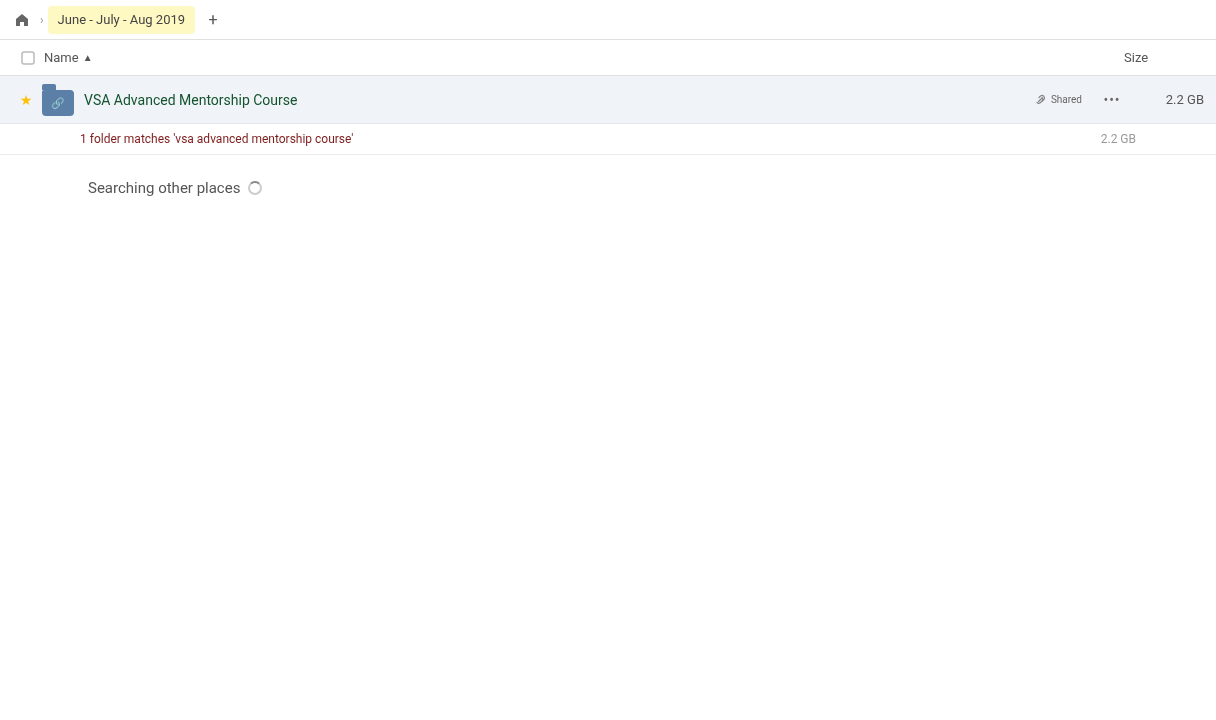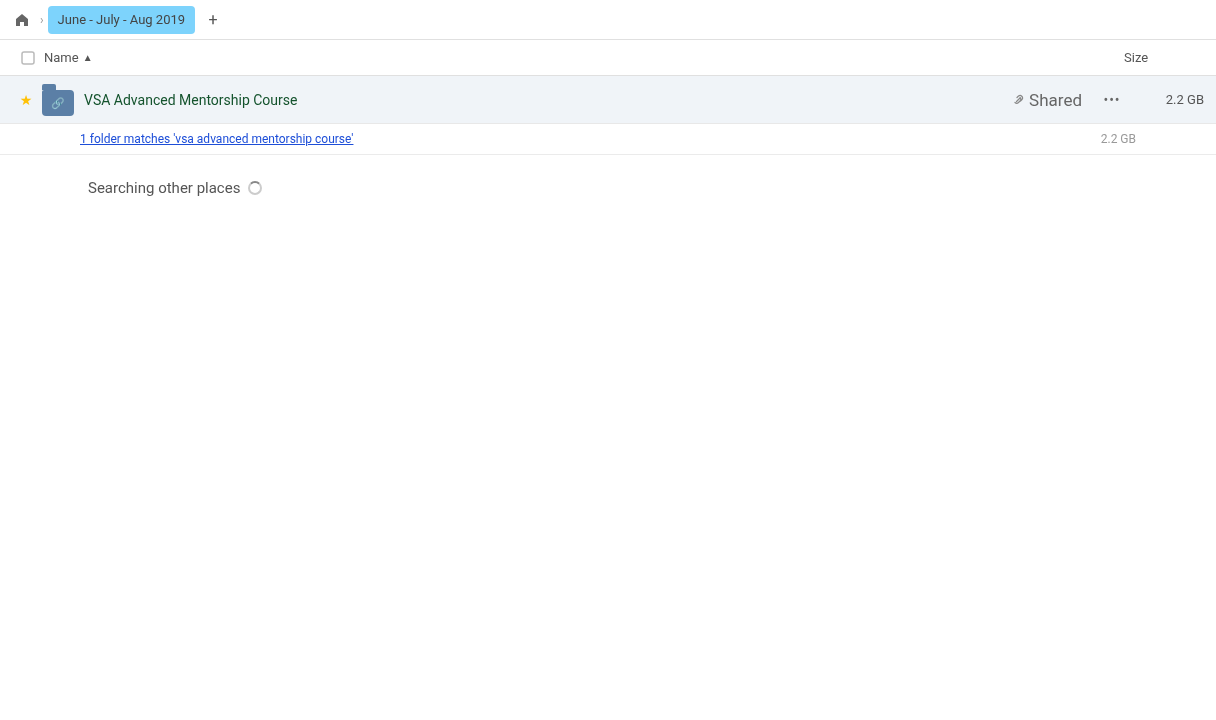--- a/index.html
+++ b/index.html
@@ -42,21 +42,21 @@
     .breadcrumb-chevron {
       color: #999;
       font-size: 12px;
     }
 
     .breadcrumb-tab {
       display: flex;
       align-items: center;
       height: 28px;
       padding: 0 10px;
-      background: #7dd3fc;
+      background: #fef9c3;
       border-radius: 4px;
       font-size: 13px;
       color: #444;
       cursor: pointer;
     }
 
     .new-tab-btn {
       width: 28px;
       height: 28px;
       display: flex;
@@ -169,21 +169,21 @@
       font-size: 14px;
       color: #14532d;
       font-weight: 400;
     }
 
     .row-shared {
       display: flex;
       align-items: center;
       gap: 4px;
       color: #666;
-      font-size: 17px;
+      font-size: 10px;
       margin-right: 16px;
     }
 
     .row-more {
       width: 28px;
       height: 28px;
       display: flex;
       align-items: center;
       justify-content: center;
       border-radius: 4px;
@@ -204,22 +204,21 @@
     .match-info-row {
       display: flex;
       align-items: center;
       padding: 8px 80px;
       border-bottom: 1px solid #ebebeb;
     }
 
     .match-info-text {
       flex: 1;
       font-size: 12px;
-      color: #1d4ed8;
-      text-decoration: underline;
+      color: #7f1d1d;
     }
 
     .match-info-size {
       font-size: 12px;
       color: #999;
     }
 
     
     .searching-section {
       padding: 24px 88px;

